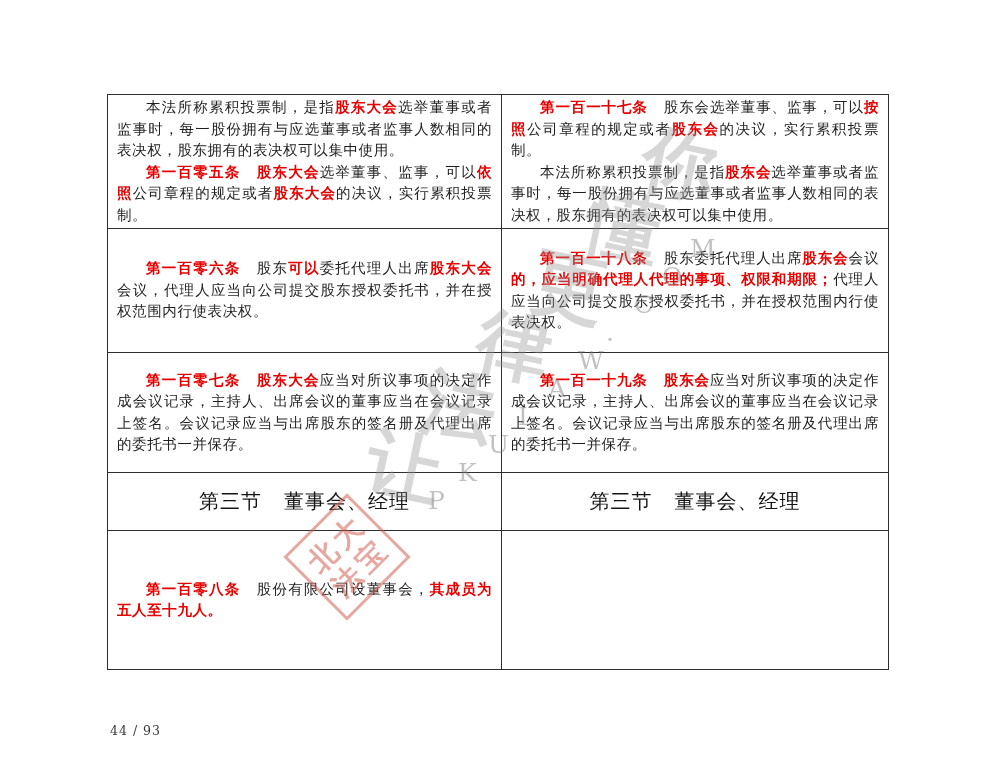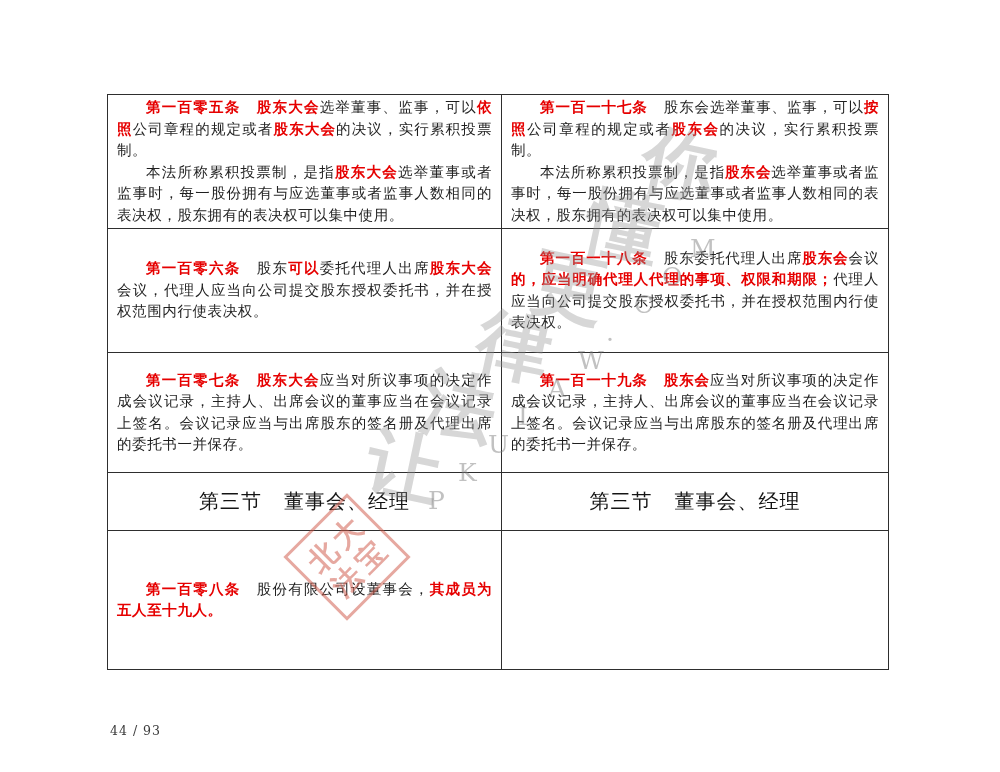--- a/index.html
+++ b/index.html
@@ -78,22 +78,22 @@
           <div>大</div>
           <div>法</div>
           <div>宝</div>
         </div>
     </div>
   </div>
 
   <div class="tbl" id="tbl">
       <div class="row r0">
         <div class="cell cl">
+          <p class="para"><span class="blk">本法所称累积投票制，是指</span><span class="red">股东大会</span><span class="blk">选举董事或者监事时，每一股份拥有与应选董事或者监事人数相同的表决权，股东拥有的表决权可以集中使用。</span></p>
           <p class="para"><span class="red">第一百零五条  </span><span class="red">股东大会</span><span class="blk">选举董事、监事，可以</span><span class="red">依照</span><span class="blk">公司章程的规定或者</span><span class="red">股东大会</span><span class="blk">的决议，实行累积投票制。</span></p>
-          <p class="para"><span class="blk">本法所称累积投票制，是指</span><span class="red">股东大会</span><span class="blk">选举董事或者监事时，每一股份拥有与应选董事或者监事人数相同的表决权，股东拥有的表决权可以集中使用。</span></p>
         </div>
         <div class="cell cr">
           <p class="para"><span class="red">第一百一十七条  </span><span class="blk">股东会选举董事、监事，可以</span><span class="red">按照</span><span class="blk">公司章程的规定或者</span><span class="red">股东会</span><span class="blk">的决议，实行累积投票制。</span></p>
           <p class="para"><span class="blk">本法所称累积投票制，是指</span><span class="red">股东会</span><span class="blk">选举董事或者监事时，每一股份拥有与应选董事或者监事人数相同的表决权，股东拥有的表决权可以集中使用。</span></p>
         </div>
       </div>
       <div class="row r1">
         <div class="cell cl">
           <p class="para"><span class="red">第一百零六条  </span><span class="blk">股东</span><span class="red">可以</span><span class="blk">委托代理人出席</span><span class="red">股东大会</span><span class="blk">会议，代理人应当向公司提交股东授权委托书，并在授权范围内行使表决权。</span></p>
         </div>

